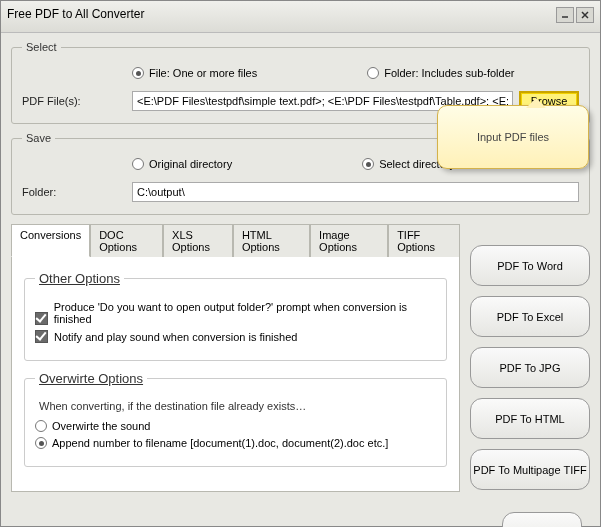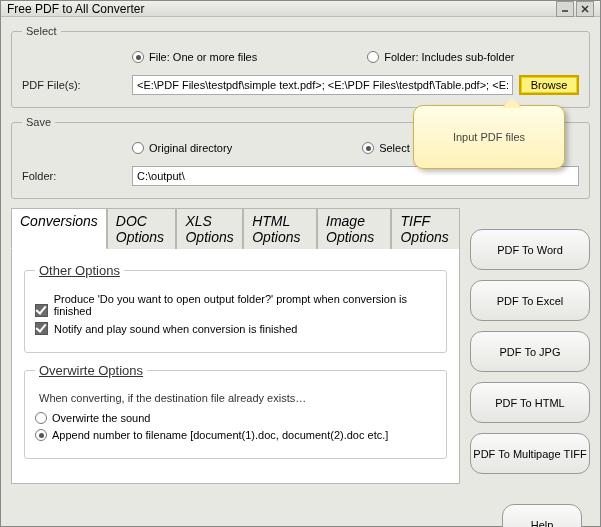--- a/index.html
+++ b/index.html
@@ -1,46 +1,46 @@
 <!DOCTYPE html>
 <html><head>
 <meta charset="utf-8">
 <style>
 * { box-sizing: border-box; margin: 0; padding: 0; font-family: "Segoe UI", Tahoma, sans-serif; font-size: 11px; }
 body { background: #f5f5f0; width: 601px; height: 527px; position: relative; overflow: hidden; }
 .window { width: 601px; height: 527px; background: #e8e8e3; border: 1px solid #888; box-shadow: 2px 2px 4px rgba(0,0,0,0.3); position: relative; }
-.titlebar { height: 16px; background: linear-gradient(#f0f0ec, #dcdcd6); display: flex; align-items: center; padding: 6px 6px; border-bottom: 1px solid #bbb; }
+.titlebar { height: 32px; background: linear-gradient(#f0f0ec, #dcdcd6); display: flex; padding: 6px 6px; border-bottom: 1px solid #bbb; }
 .titlebar-text { flex: 1; font-size: 12px; }
 .titlebtn { width: 18px; height: 16px; background: #d8d8d2; border: 1px solid #999; margin-left: 2px; display: flex; align-items: center; justify-content: center; cursor: pointer; }
 .titlebtn svg { width: 10px; height: 10px; }
 .content { padding: 8px 10px; }
 fieldset { border: 1px solid #b8b8b0; border-radius: 3px; margin-bottom: 8px; padding: 10px 10px 12px 10px; position: relative; }
 legend { padding: 0 4px; font-size: 11px; color: #333; }
 .row { display: flex; align-items: center; margin-top: 4px; }
 .label-col { width: 110px; color: #222; }
 .radio-wrap { display: inline-flex; align-items: center; margin-right: 30px; cursor: pointer; }
 .radio-circle { width: 12px; height: 12px; border-radius: 50%; border: 1px solid #777; margin-right: 5px; background: #fff; display: inline-flex; align-items: center; justify-content: center; }
 .radio-circle.filled::after { content: ""; width: 5px; height: 5px; background: #555; border-radius: 50%; }
 .text-input { flex: 1; height: 20px; border: 1px solid #aaa; background: #fff; padding: 0 4px; font-size: 11px; }
 .browse-btn { width: 60px; height: 20px; margin-left: 6px; background: #fff27a; border: 2px solid #c9a400; font-size: 11px; cursor: pointer; box-shadow: 0 0 0 1px #f2d200 inset; }
 .tabs-area { display: flex; gap: 10px; }
 .tabs-col { flex: 1; }
 .tab-strip { display: flex; }
-.tab { padding: 4px 8px; border: 1px solid #b8b8b0; border-bottom: none; background: #e8e8e3; cursor: pointer; position: relative; top: 1px; font-size: 14px; font-style: italic; }
+.tab { padding: 4px 8px; border: 1px solid #b8b8b0; border-bottom: none; background: #e8e8e3; cursor: pointer; position: relative; top: 1px; font-size: 11px; }
 .tab.active { background: #fff; border-bottom: 1px solid #fff; z-index: 2; }
 .tab-panel { border: 1px solid #b8b8b0; background: #fff; padding: 10px 12px 14px 12px; min-height: 200px; }
 fieldset.inner { background: #fff; border: 1px solid #ccc; margin-top: 4px; margin-bottom: 10px; }
 legend.inner-legend { text-decoration: underline; font-size: 13px; }
 .check-wrap { display: flex; align-items: flex-end; margin: 5px 0 5px 0; cursor: pointer; }
 .check-box { width: 13px; height: 13px; background: #6a6a6a; border: 1px solid #555; margin-right: 6px; position: relative; }
 .check-box.checked::after { content: ""; position: absolute; left: 2px; top: -1px; width: 4px; height: 8px; border: solid #fff; border-width: 0 2px 2px 0; transform: rotate(40deg); }
 .btn-col { display: flex; flex-direction: column; gap: 10px; padding-top: 22px; }
 .action-btn { width: 120px; height: 41px; background: linear-gradient(#fafafa,#e6e6e2); border: 1px solid #999; border-radius: 12px; cursor: pointer; font-size: 11px; }
 .help-row { display: flex; justify-content: flex-end; padding: 20px 8px 6px 0; }
-.callout { position: absolute; left: 412px; top: 104px; width: 152px; height: 64px; background: linear-gradient(#fffde6,#fff1b8); border: 1px solid #d4b24a; border-radius: 10px; box-shadow: 3px 3px 5px rgba(0,0,0,0.25); display: flex; align-items: center; justify-content: center; font-size: 14px; color: #444; }
+.callout { position: absolute; left: 436px; top: 104px; width: 152px; height: 64px; background: linear-gradient(#fffde6,#fff1b8); border: 1px solid #d4b24a; border-radius: 10px; box-shadow: 3px 3px 5px rgba(0,0,0,0.25); display: flex; align-items: center; justify-content: center; font-size: 14px; color: #444; }
 .callout::before { content: ""; position: absolute; top: -18px; left: 88px; border: 10px solid transparent; border-bottom-color: #fff1b8; }
 .callout::after { content: ""; position: absolute; top: -20px; left: 88px; border: 10px solid transparent; border-bottom-color: #d4b24a; z-index: -1; }
 .desc { margin: 4px 0 8px 4px; color: #333; }
 </style>
 </head>
 <body>
 
 <div class="window">
   <div class="titlebar">
     <span class="titlebar-text">Free PDF to All Converter</span>

